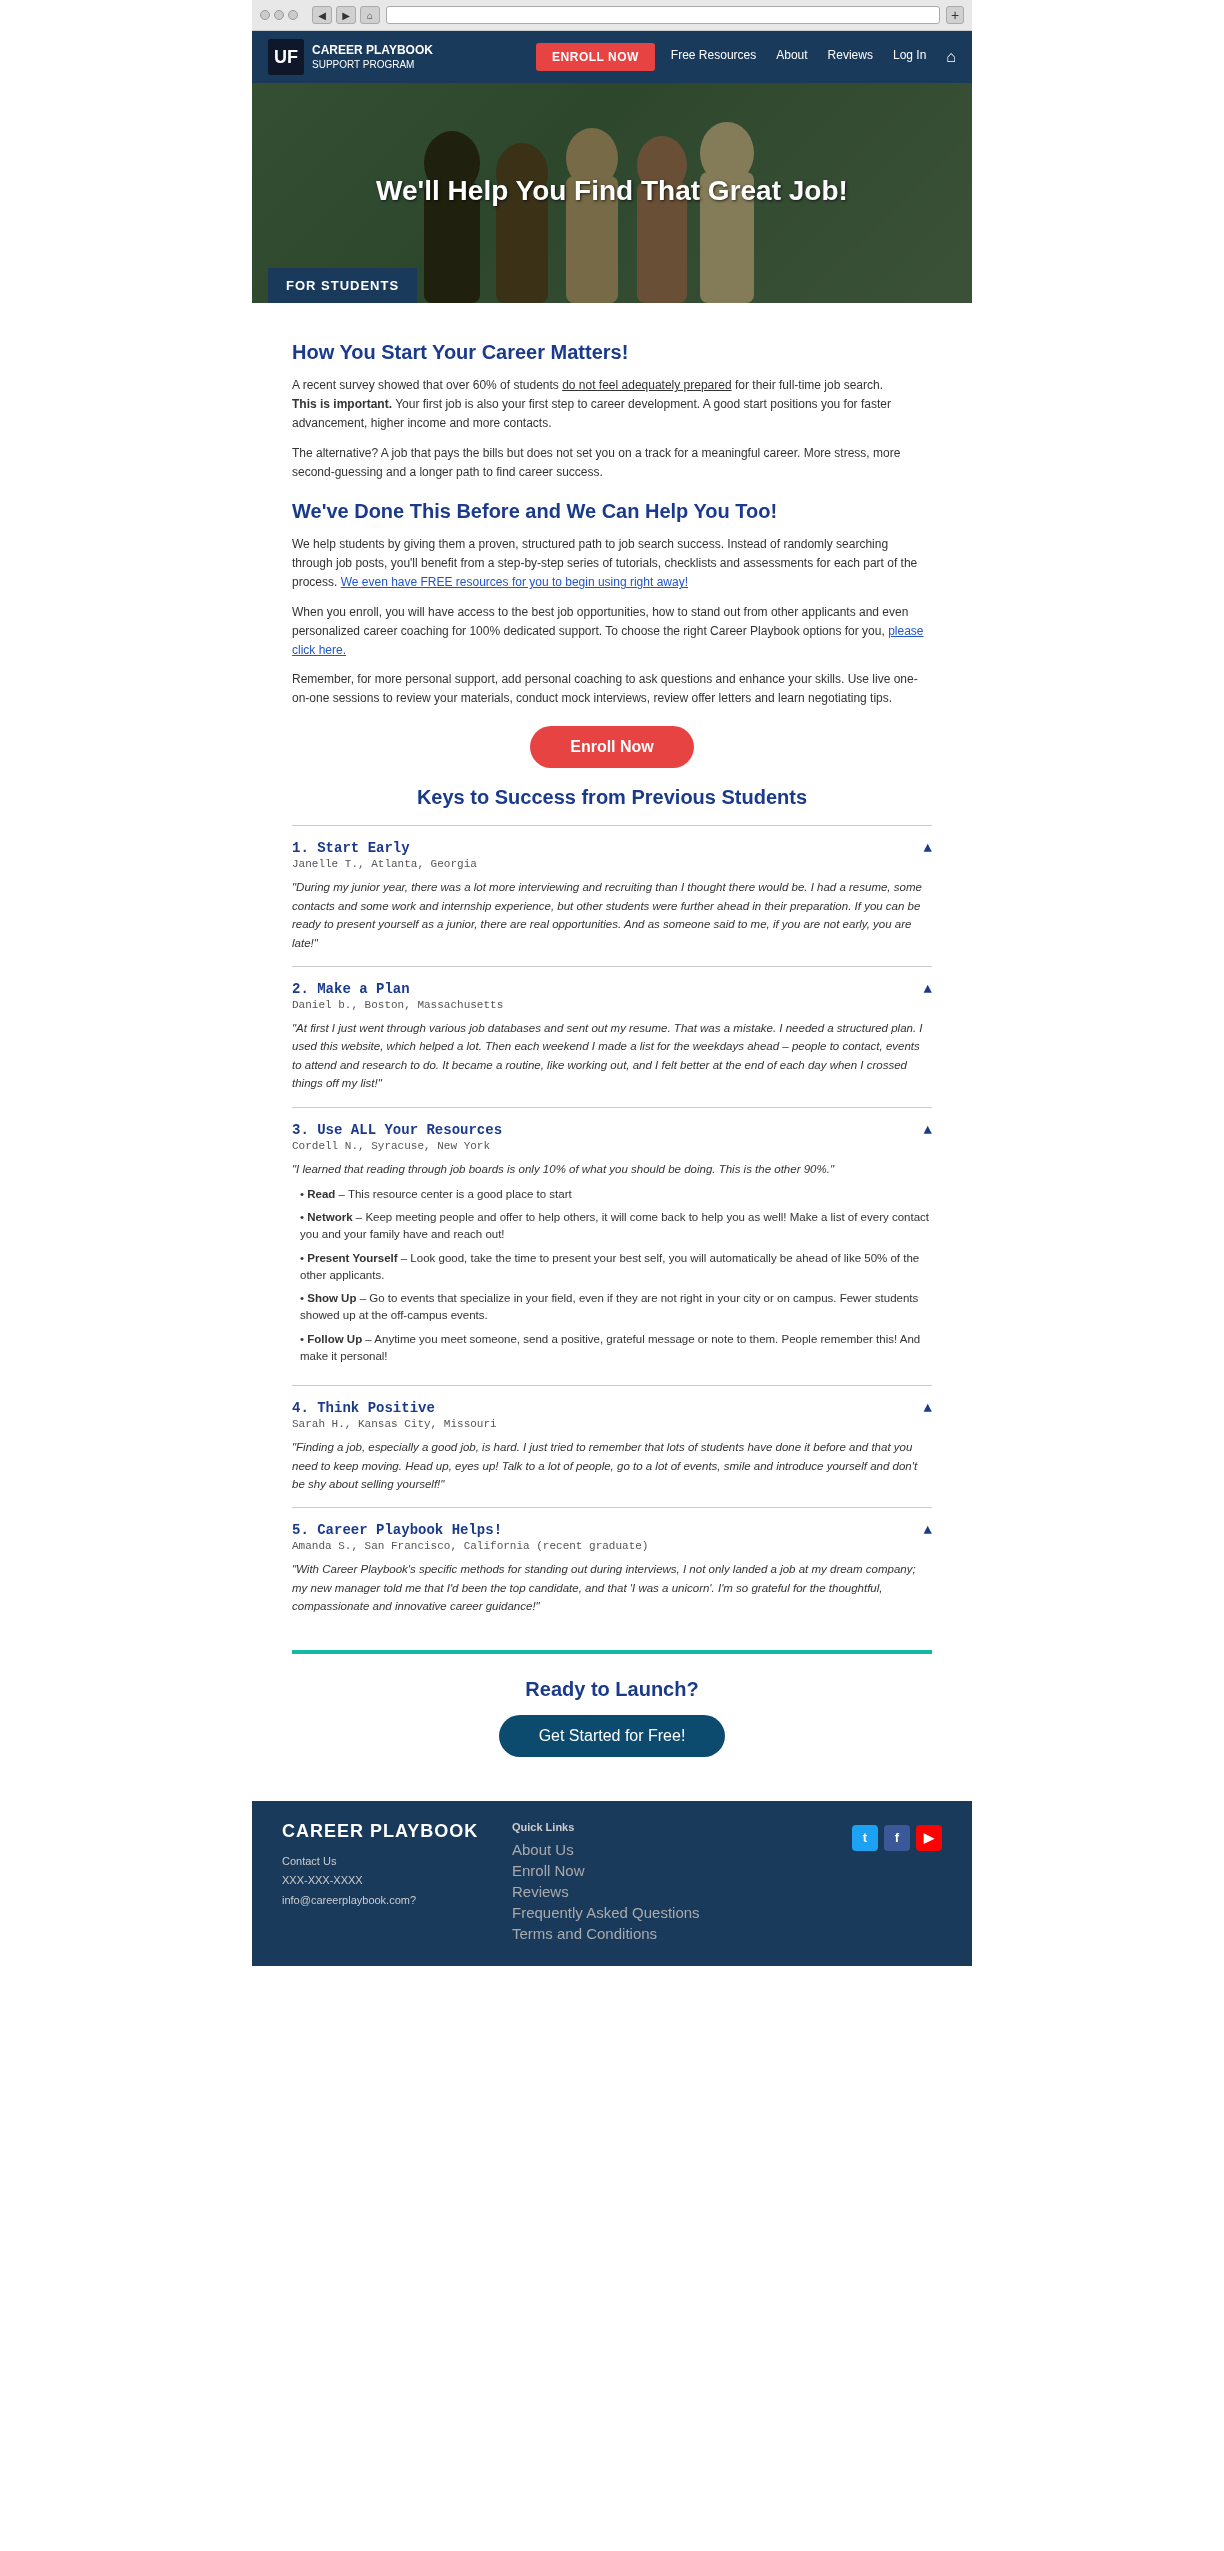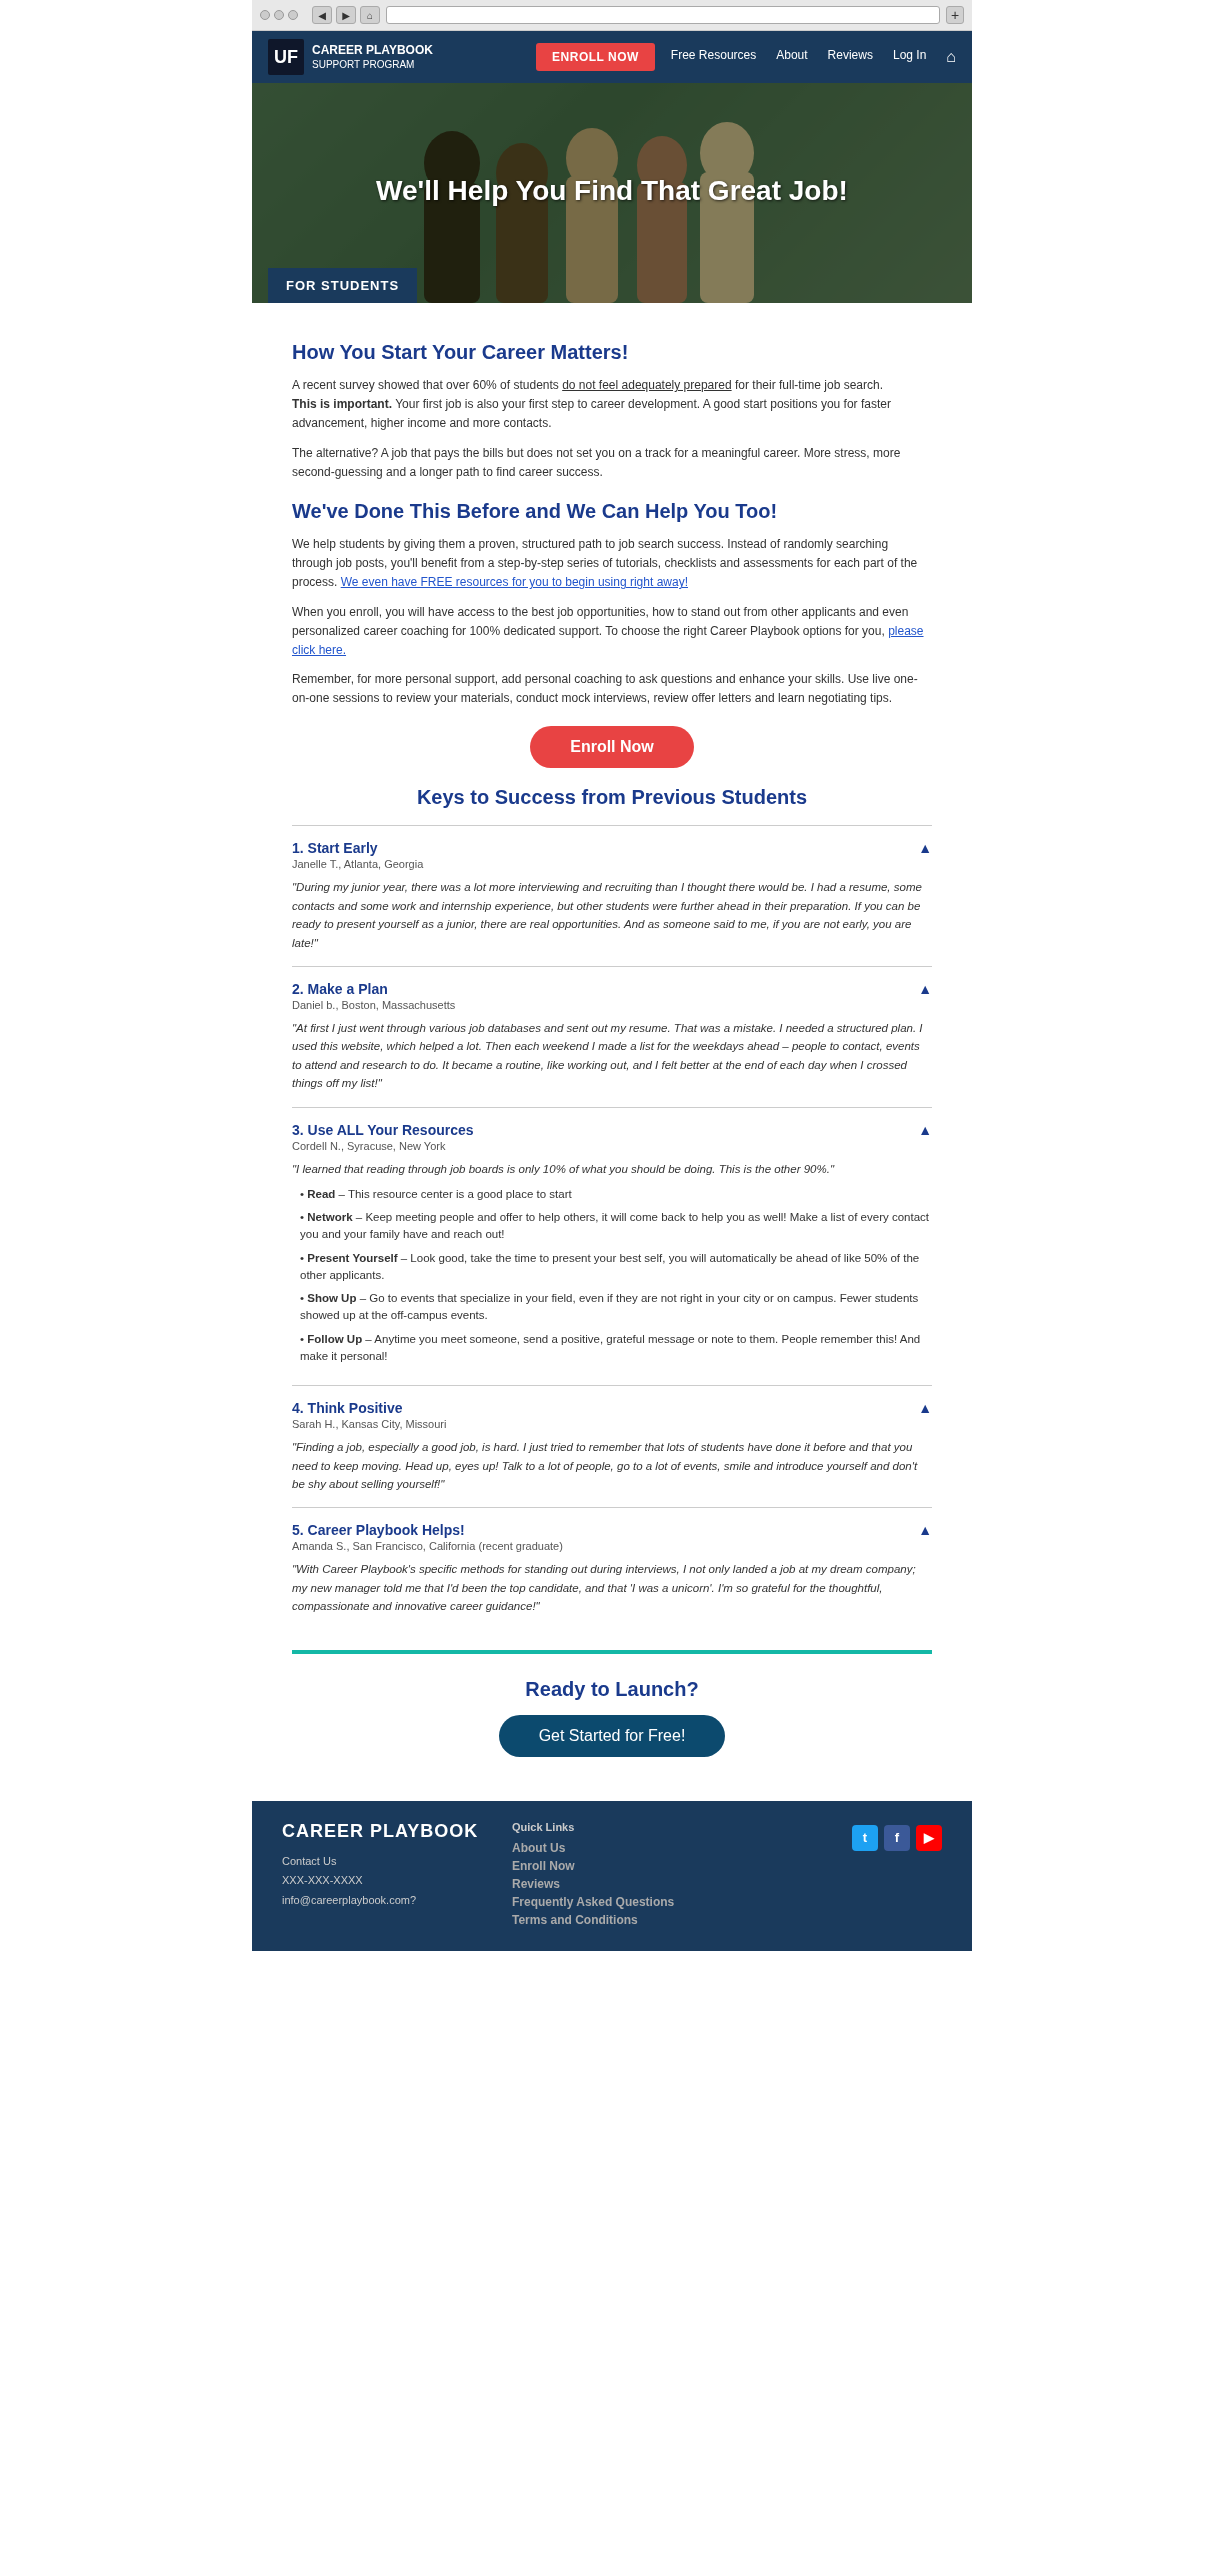--- a/index.html
+++ b/index.html
@@ -42,21 +42,21 @@
     .body-text-underline { text-decoration: underline; }
     .body-text-bold { font-weight: bold; }
     .link-text { color: #2255cc; text-decoration: underline; cursor: pointer; }
 
     .enroll-btn { background: #e84343; color: white; border: none; padding: 12px 40px; font-size: 16px; font-weight: bold; border-radius: 25px; cursor: pointer; display: block; margin: 18px auto; }
 
     
     .keys-title { color: #1a3a8c; font-size: 20px; font-weight: bold; text-align: center; margin: 18px 0 16px; }
 
     .key-item { border-top: 1px solid #ccc; padding: 14px 0; }
-    .key-header { display: flex; justify-content: space-between; align-items: flex-start; }
+    .key-header { display: flex; justify-content: space-between; align-items: flex-start; font-family: Liberation Mono, monospace; }
     .key-title { color: #1a3a8c; font-size: 14px; font-weight: bold; margin-bottom: 2px; }
     .key-subtitle { font-size: 11px; color: #555; margin-bottom: 8px; }
     .key-quote { font-style: italic; font-size: 11.5px; color: #333; line-height: 1.6; }
     .triangle-up { color: #1a3a8c; font-size: 14px; cursor: pointer; }
 
     .bullet-list { margin: 8px 0 0 8px; }
     .bullet-item { font-size: 11.5px; margin-bottom: 6px; line-height: 1.5; }
     .bullet-label { font-weight: bold; }
 
     
@@ -65,21 +65,21 @@
     .cta-btn { background: #0c4a6e; color: white; border: none; padding: 12px 40px; font-size: 16px; font-weight: normal; border-radius: 25px; cursor: pointer; }
 
     
     .footer { background: #1a3a5c; padding: 20px 30px; }
     .footer-inner { display: flex; gap: 30px; align-items: flex-start; }
     .footer-brand { flex: 0 0 200px; }
     .footer-logo { color: white; font-size: 18px; font-weight: 900; letter-spacing: 1px; margin-bottom: 10px; }
     .footer-contact { color: #ccc; font-size: 11px; line-height: 1.8; }
     .footer-links-col { flex: 1; }
     .footer-links-title { color: #ccc; font-size: 11px; font-weight: bold; margin-bottom: 8px; }
-    .footer-link { color: #aaa; font-size: 12px; display: block; margin-bottom: 4px; text-decoration: none; cursor: pointer; font-weight: bold; }
+    .footer-link { color: #aaa; font-size: 15px; display: block; margin-bottom: 4px; text-decoration: none; cursor: pointer; }
     .footer-social { display: flex; gap: 6px; align-items: flex-start; margin-top: 4px; }
     .social-icon { width: 26px; height: 26px; border-radius: 4px; display: flex; align-items: center; justify-content: center; color: white; font-size: 13px; font-weight: bold; cursor: pointer; }
     .social-twitter { background: #1da1f2; }
     .social-facebook { background: #3b5998; }
     .social-youtube { background: #ff0000; }
   </style>
 </head>
 <body>
 
 <div class="browser-chrome">

